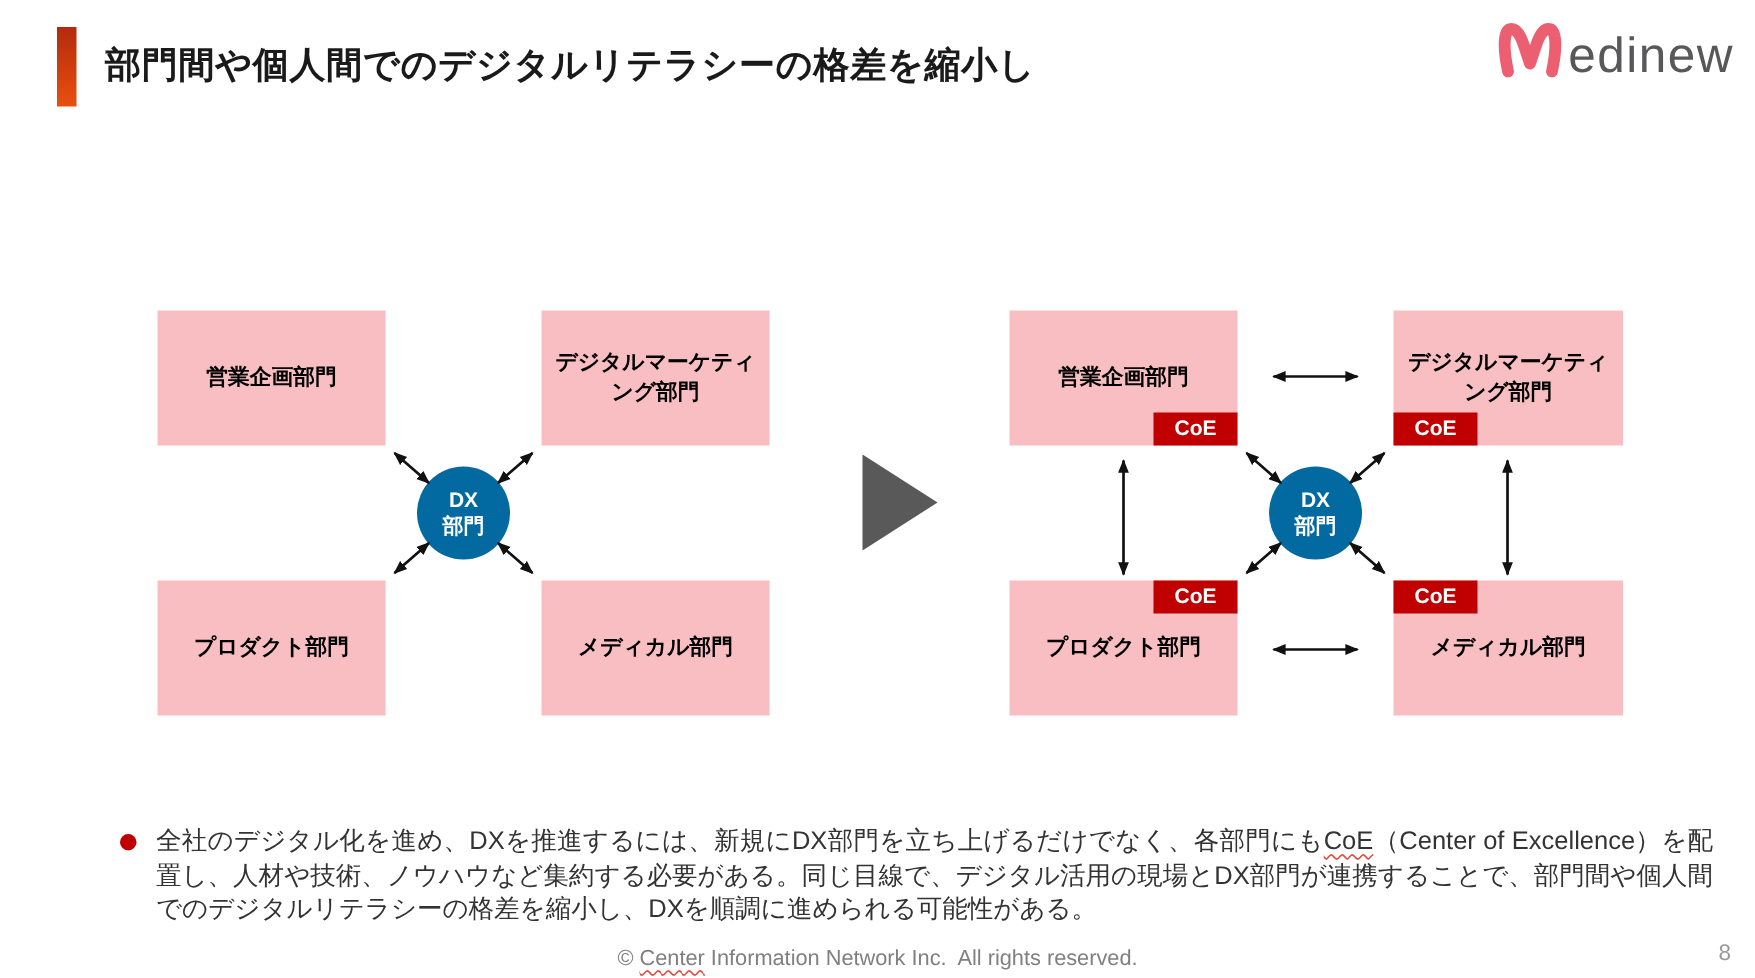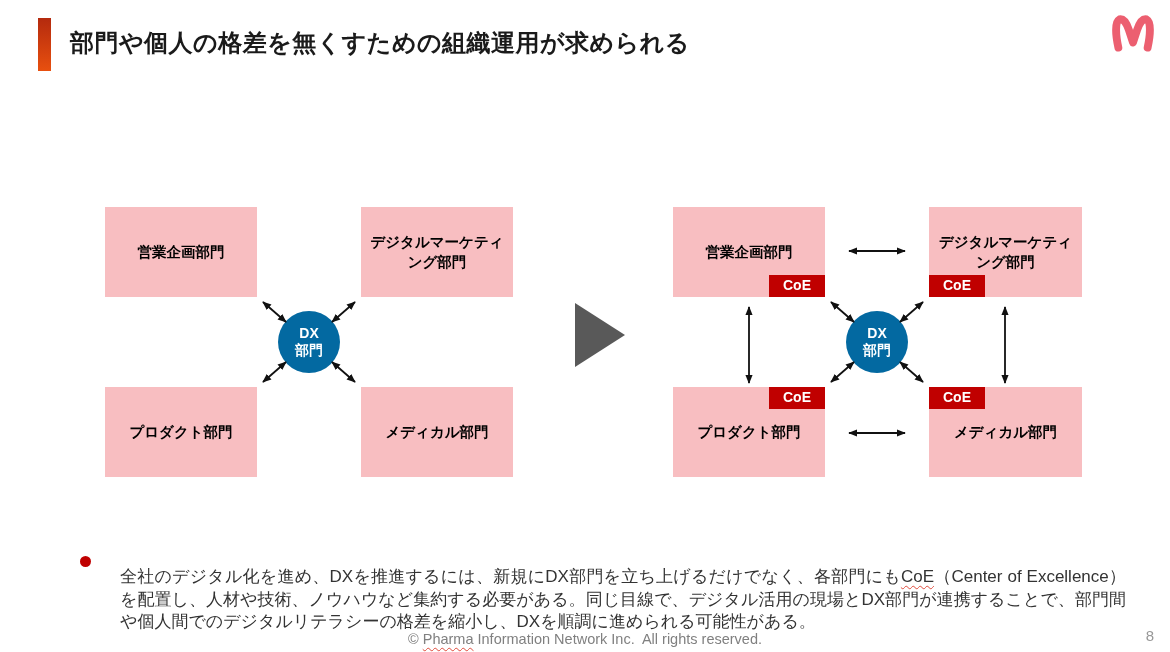--- a/index.html
+++ b/index.html
@@ -47,43 +47,44 @@
   
   .big-arrow {
     position:absolute; left:575px; top:303px; width:0; height:0;
     border-top:32px solid transparent; border-bottom:32px solid transparent;
     border-left:50px solid #595959;
   }
   
   .bullet-row { position:absolute; left:80px; top:550px; width:1062px; display:flex; gap:13px; }
   .bullet-dot { flex:none; width:11px; height:11px; border-radius:50%; background:#c00000; margin-top:6px; }
   .bullet-text {
-    margin:16px; font-size:17px; line-height:22.5px; color:#333333; text-align:justify;
+    margin:0; font-size:17px; line-height:22.5px; color:#333333; text-align:justify;
   }
   .wavy { text-decoration-line:underline; text-decoration-style:wavy; text-decoration-color:#e04b3c;
           text-decoration-thickness:1px; text-underline-offset:3px; }
   
   .footer {
     position:absolute; left:0; right:0; bottom:5px; text-align:center;
     font-size:14.5px; color:#808080;
   }
   .page-num { position:absolute; right:16px; bottom:8px; font-size:15px; color:#989898; }
 </style>
 </head>
 <body>
 
 <div class="slide">
 
   <div class="accent-bar"></div>
-  <h1 class="title">部門や個人の格差を無くすための組織運用が求められる</h1>
+  <h1 class="title">部門間や個人間でのデジタルリテラシーの格差を縮小し</h1>
 
   <div class="logo">
     <svg width="46" height="46" viewBox="0 0 44 44">
       <path d="M8 36 C5 22 5 11 9 9 C13 8 16 13 18 19 L22 31 L26 19 C28 13 31 8 35 9 C39 11 39 22 36 36" fill="none" stroke="#ec5f70" stroke-width="7.5" stroke-linecap="round" stroke-linejoin="round"></path>
     </svg>
+    <span class="logo-text">edinew</span>
   </div>
 
   <div class="dept-box" style="left:105px; top:207px;">
     <span>営業企画部門</span>
   </div>
   <div class="dept-box" style="left:361px; top:207px;">
     <span>デジタルマーケティング部門</span>
   </div>
   <div class="dept-box" style="left:105px; top:387px;">
     <span>プロダクト部門</span>
@@ -143,16 +144,16 @@
       <line x1="749" y1="307" x2="749" y2="383" marker-start="url(#ah)" marker-end="url(#ah)"></line>
       <line x1="1005" y1="307" x2="1005" y2="383" marker-start="url(#ah)" marker-end="url(#ah)"></line>
     </g>
   </svg>
 
   <div class="bullet-row">
     <span class="bullet-dot"></span>
     <p class="bullet-text"><span>全社のデジタル化を進め、DXを推進するには、新規にDX部門を立ち上げるだけでなく、各部門にも</span><span class="wavy">CoE</span><span>（Center of Excellence）を配置し、人材や技術、ノウハウなど集約する必要がある。同じ目線で、デジタル活用の現場とDX部門が連携することで、部門間や個人間でのデジタルリテラシーの格差を縮小し、DXを順調に進められる可能性がある。</span></p>
   </div>
 
-  <div class="footer"><span>© </span><span class="wavy">Pharma</span><span> Information Network Inc.&nbsp; All rights reserved.</span></div>
+  <div class="footer"><span>© </span><span class="wavy">Center</span><span> Information Network Inc.&nbsp; All rights reserved.</span></div>
   <div class="page-num">8</div>
 
 </div>
 
 </body></html>

